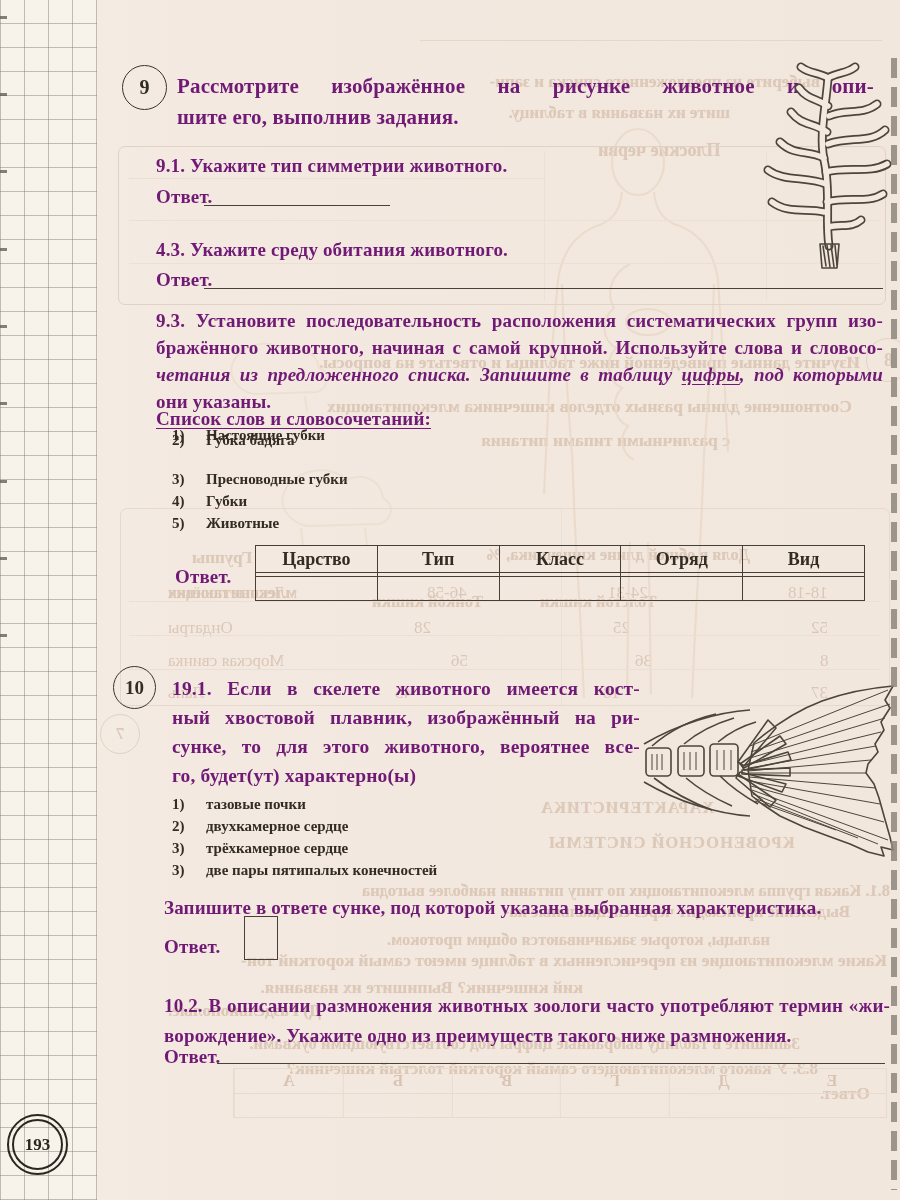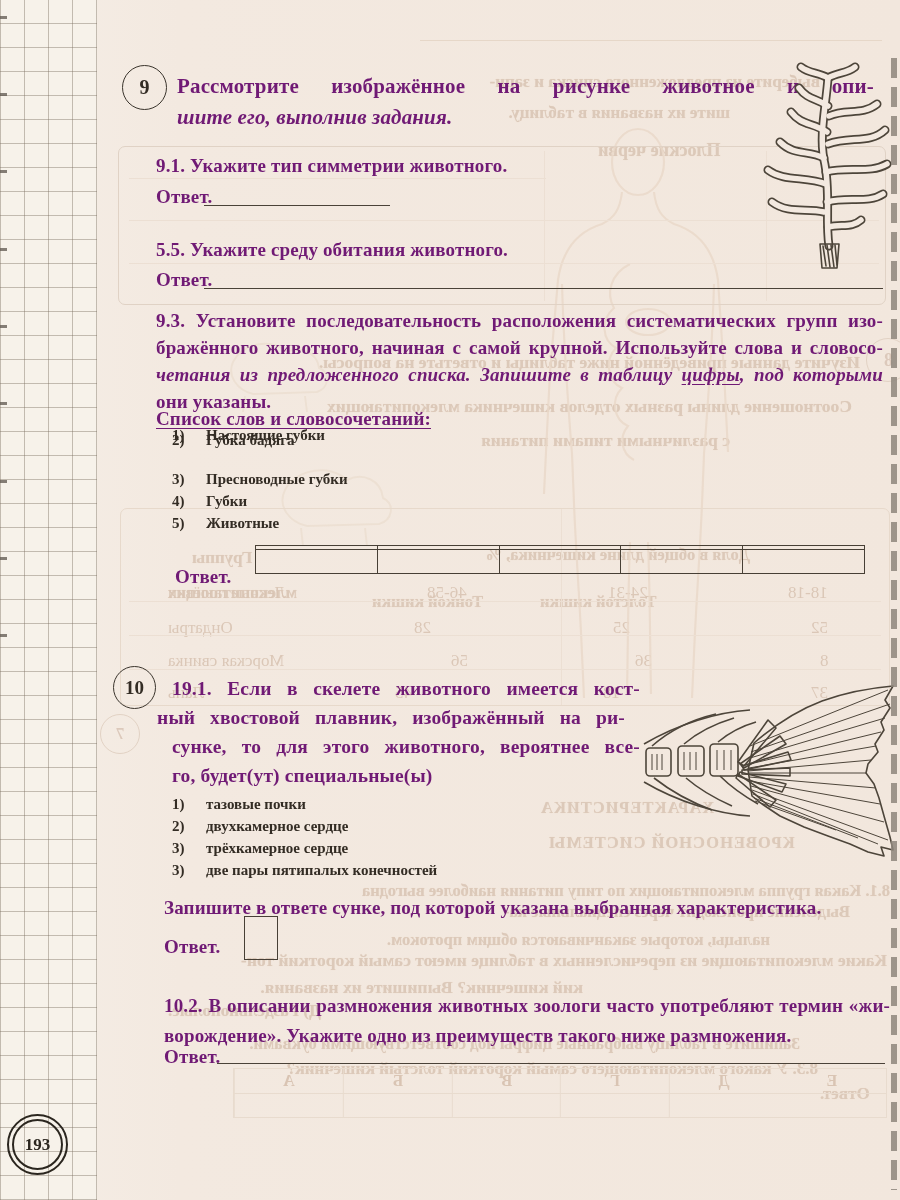--- a/index.html
+++ b/index.html
@@ -226,27 +226,27 @@
 </div>
 <div class="fbox" style="left:120px;top:508px;width:768px;height:196px;border-color:#e7d9cb;">
   <div class="fline" style="left:440px;top:0;width:1px;height:196px;background:#ecdfd3;"></div>
   <div class="fline" style="left:8px;top:92px;width:752px;height:1px;"></div>
   <div class="fline" style="left:8px;top:126px;width:752px;height:1px;"></div>
   <div class="fline" style="left:8px;top:160px;width:752px;height:1px;"></div>
 </div>
 
 <div class="qcirc c9">9</div>
 <div class="t f21 jline" style="left:177px;top:71px;width:697px;">Рассмотрите изображённое на рисунке животное и опи-</div>
-<div class="t f21" style="left:177px;top:102px;width:697px;font-style:italic;">шите его, выполнив задания.</div>
+<div class="t f21" style="left:177px;top:102px;width:697px;">шите его, выполнив задания.</div>
 
 <div class="t f19" style="left:156px;top:152px;">9.1. Укажите тип симметрии животного.</div>
 <div class="t f19" style="left:156px;top:183px;">Ответ.</div>
 <div class="ansline" style="left:204px;top:205px;width:186px;"></div>
 
-<div class="t f19" style="left:156px;top:236px;">5.5. Укажите среду обитания животного.</div>
+<div class="t f19" style="left:156px;top:236px;">4.3. Укажите среду обитания животного.</div>
 <div class="t f19" style="left:156px;top:266px;">Ответ.</div>
 <div class="ansline" style="left:204px;top:288px;width:679px;"></div>
 
 <div class="t f19 jline" style="left:156px;top:307px;width:727px;">9.3. Установите последовательность расположения систематических групп изо-</div>
 <div class="t f19 jline" style="left:156px;top:334px;width:727px;">бражённого животного, начиная с самой крупной. Используйте слова и словосо-</div>
 <div class="t f19 jline" style="left:156px;top:361px;width:727px;font-style:italic;"><span>четания из предложенного списка. Запишите в таблицу </span><span class="kw">цифры</span><span>, под которыми</span></div>
 <div class="t f19" style="left:156px;top:388px;">они указаны.</div>
 
 <div class="t f19 und" style="left:156px;top:405px;">Список слов и словосочетаний:</div>
 
@@ -261,41 +261,48 @@
 </div>
 <div class="lrow" style="top:493px;">
   <span class="num">4)</span><span class="txt">Губки</span>
 </div>
 <div class="lrow" style="top:515px;">
   <span class="num">5)</span><span class="txt">Животные</span>
 </div>
 
 <div class="t f19" style="left:175px;top:563px;">Ответ.</div>
 <div class="atable">
+  <div class="atr ath">
+    <div class="atd">Царство</div>
+    <div class="atd">Тип</div>
+    <div class="atd">Класс</div>
+    <div class="atd">Отряд</div>
+    <div class="atd">Вид</div>
+  </div>
   <div class="atr atspacer">
     <div class="atd"></div>
     <div class="atd"></div>
     <div class="atd"></div>
     <div class="atd"></div>
     <div class="atd"></div>
   </div>
   <div class="atr atempty">
     <div class="atd"></div>
     <div class="atd"></div>
     <div class="atd"></div>
     <div class="atd"></div>
     <div class="atd"></div>
   </div>
 </div>
 
 <div class="qcirc c10">10</div>
 <div class="t f195 jline" style="left:172px;top:674px;width:468px;">19.1. Если в скелете животного имеется кост-</div>
-<div class="t f195 jline" style="left:157px;top:703px;width:468px;">ный хвостовой плавник, изображённый на ри-</div>
+<div class="t f195 jline" style="left:172px;top:703px;width:468px;">ный хвостовой плавник, изображённый на ри-</div>
 <div class="t f195 jline" style="left:172px;top:732px;width:468px;">сунке, то для этого животного, вероятнее все-</div>
-<div class="t f195" style="left:172px;top:761px;width:468px;">го, будет(ут) специальные(ы)</div>
+<div class="t f195" style="left:172px;top:761px;width:468px;">го, будет(ут) характерно(ы)</div>
 
 <div class="lrow" style="top:796px;">
   <span class="num">1)</span><span class="txt">тазовые почки</span>
 </div>
 <div class="lrow" style="top:818px;">
   <span class="num">2)</span><span class="txt">двухкамерное сердце</span>
 </div>
 <div class="lrow" style="top:840px;">
   <span class="num">3)</span><span class="txt">трёхкамерное сердце</span>
 </div>

